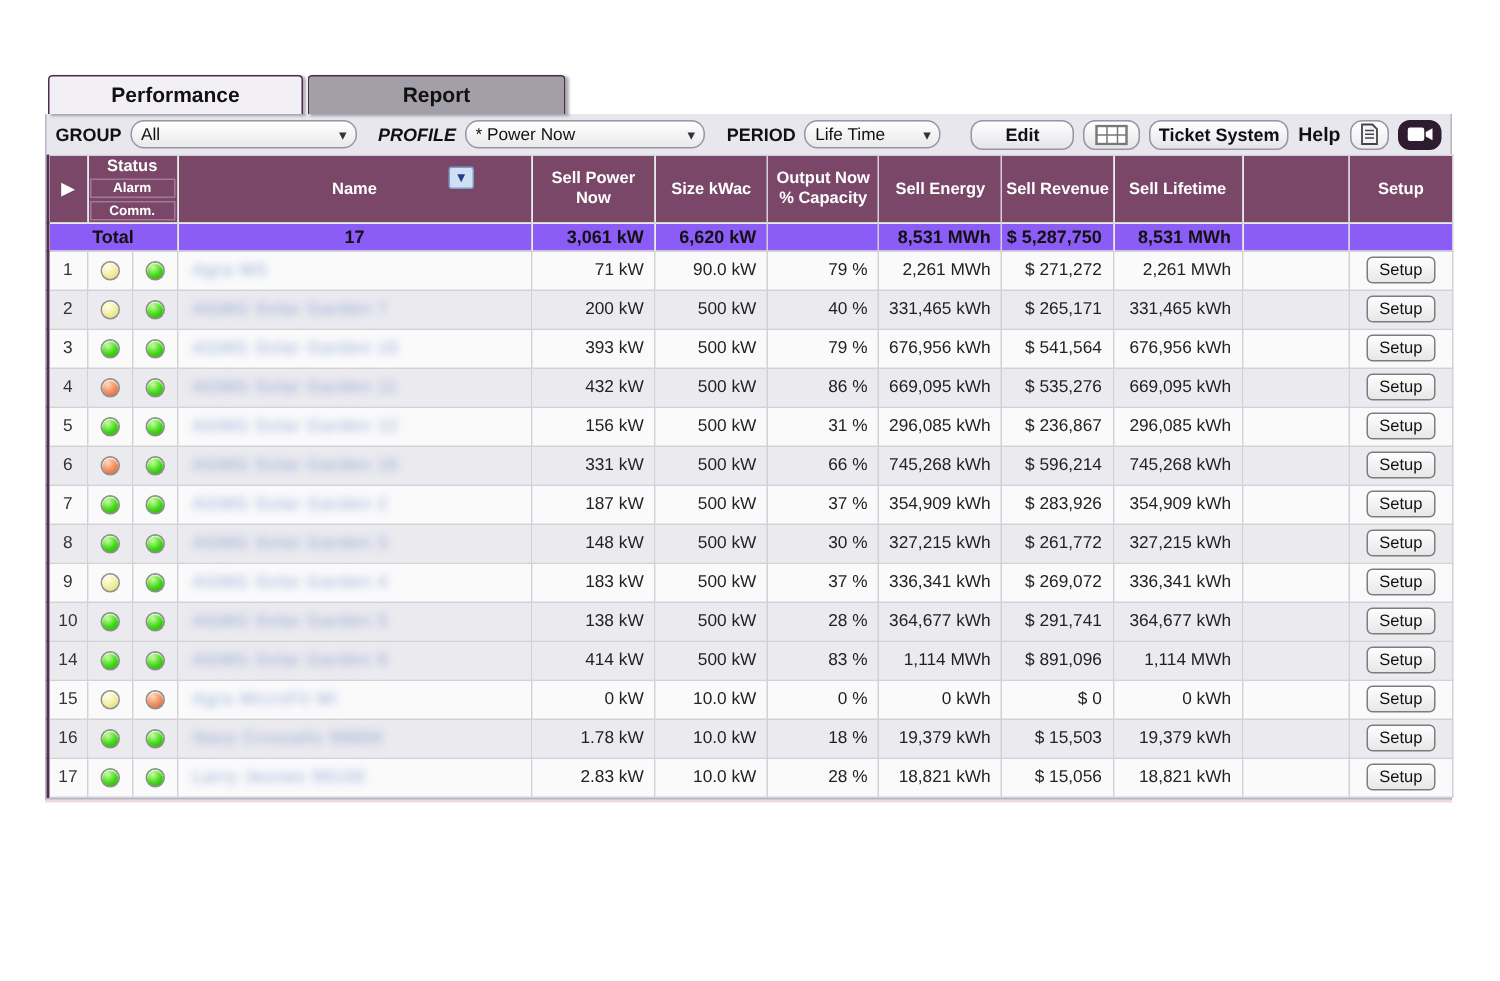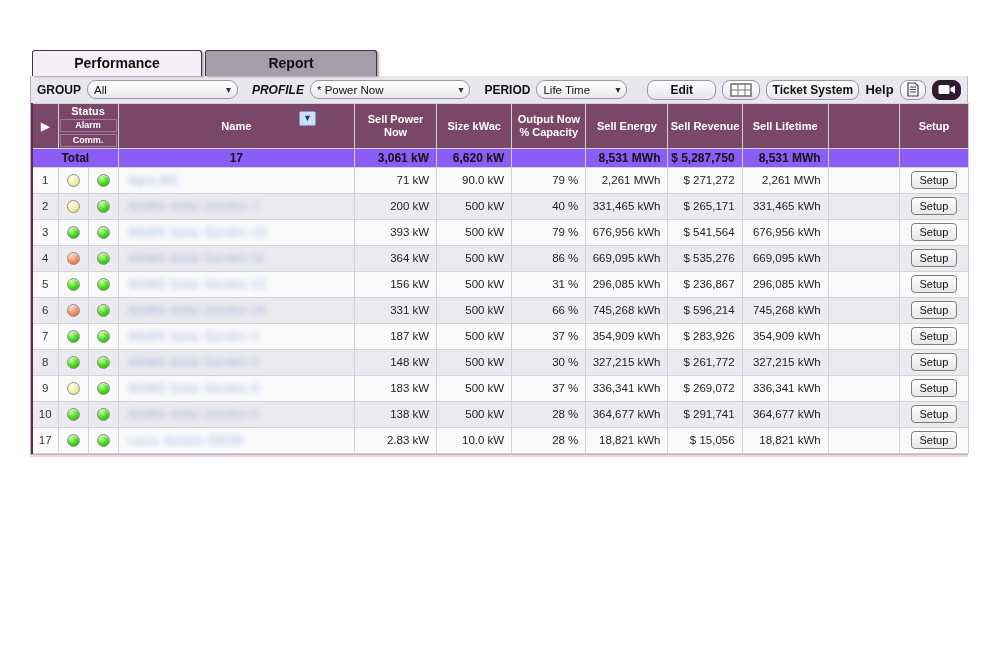--- a/index.html
+++ b/index.html
@@ -228,21 +228,21 @@
             <td class="c-r">$ 541,564</td>
             <td class="c-r">676,956 kWh</td>
             <td></td>
             <td class="c-setup"><button class="setup-btn">Setup</button></td>
           </tr>
           <tr class="even">
             <td class="c-num">4</td>
             <td class="c-led"><span class="led orange"></span></td>
             <td class="c-led"><span class="led green"></span></td>
             <td class="c-name"><span class="blurred">AGMG    Solar Garden 11</span></td>
-            <td class="c-r">364 kW</td>
+            <td class="c-r">432 kW</td>
             <td class="c-r">500 kW</td>
             <td class="c-r">86 %</td>
             <td class="c-r">669,095 kWh</td>
             <td class="c-r">$ 535,276</td>
             <td class="c-r">669,095 kWh</td>
             <td></td>
             <td class="c-setup"><button class="setup-btn">Setup</button></td>
           </tr>
           <tr class="odd">
             <td class="c-num">5</td>
@@ -318,20 +318,62 @@
             <td class="c-num">10</td>
             <td class="c-led"><span class="led green"></span></td>
             <td class="c-led"><span class="led green"></span></td>
             <td class="c-name"><span class="blurred">AGMG    Solar Garden 5</span></td>
             <td class="c-r">138 kW</td>
             <td class="c-r">500 kW</td>
             <td class="c-r">28 %</td>
             <td class="c-r">364,677 kWh</td>
             <td class="c-r">$ 291,741</td>
             <td class="c-r">364,677 kWh</td>
+            <td></td>
+            <td class="c-setup"><button class="setup-btn">Setup</button></td>
+          </tr>
+          <tr class="even">
+            <td class="c-num">14</td>
+            <td class="c-led"><span class="led green"></span></td>
+            <td class="c-led"><span class="led green"></span></td>
+            <td class="c-name"><span class="blurred">AGMG    Solar Garden 9</span></td>
+            <td class="c-r">414 kW</td>
+            <td class="c-r">500 kW</td>
+            <td class="c-r">83 %</td>
+            <td class="c-r">1,114 MWh</td>
+            <td class="c-r">$ 891,096</td>
+            <td class="c-r">1,114 MWh</td>
+            <td></td>
+            <td class="c-setup"><button class="setup-btn">Setup</button></td>
+          </tr>
+          <tr class="odd">
+            <td class="c-num">15</td>
+            <td class="c-led"><span class="led yellow"></span></td>
+            <td class="c-led"><span class="led orange"></span></td>
+            <td class="c-name"><span class="blurred">Agra MicroFit   MI</span></td>
+            <td class="c-r">0 kW</td>
+            <td class="c-r">10.0 kW</td>
+            <td class="c-r">0 %</td>
+            <td class="c-r">0 kWh</td>
+            <td class="c-r">$ 0</td>
+            <td class="c-r">0 kWh</td>
+            <td></td>
+            <td class="c-setup"><button class="setup-btn">Setup</button></td>
+          </tr>
+          <tr class="even">
+            <td class="c-num">16</td>
+            <td class="c-led"><span class="led green"></span></td>
+            <td class="c-led"><span class="led green"></span></td>
+            <td class="c-name"><span class="blurred">Navy Crossalis   99809</span></td>
+            <td class="c-r">1.78 kW</td>
+            <td class="c-r">10.0 kW</td>
+            <td class="c-r">18 %</td>
+            <td class="c-r">19,379 kWh</td>
+            <td class="c-r">$ 15,503</td>
+            <td class="c-r">19,379 kWh</td>
             <td></td>
             <td class="c-setup"><button class="setup-btn">Setup</button></td>
           </tr>
           <tr class="odd">
             <td class="c-num">17</td>
             <td class="c-led"><span class="led green"></span></td>
             <td class="c-led"><span class="led green"></span></td>
             <td class="c-name"><span class="blurred">Larry Jeones   99100</span></td>
             <td class="c-r">2.83 kW</td>
             <td class="c-r">10.0 kW</td>

